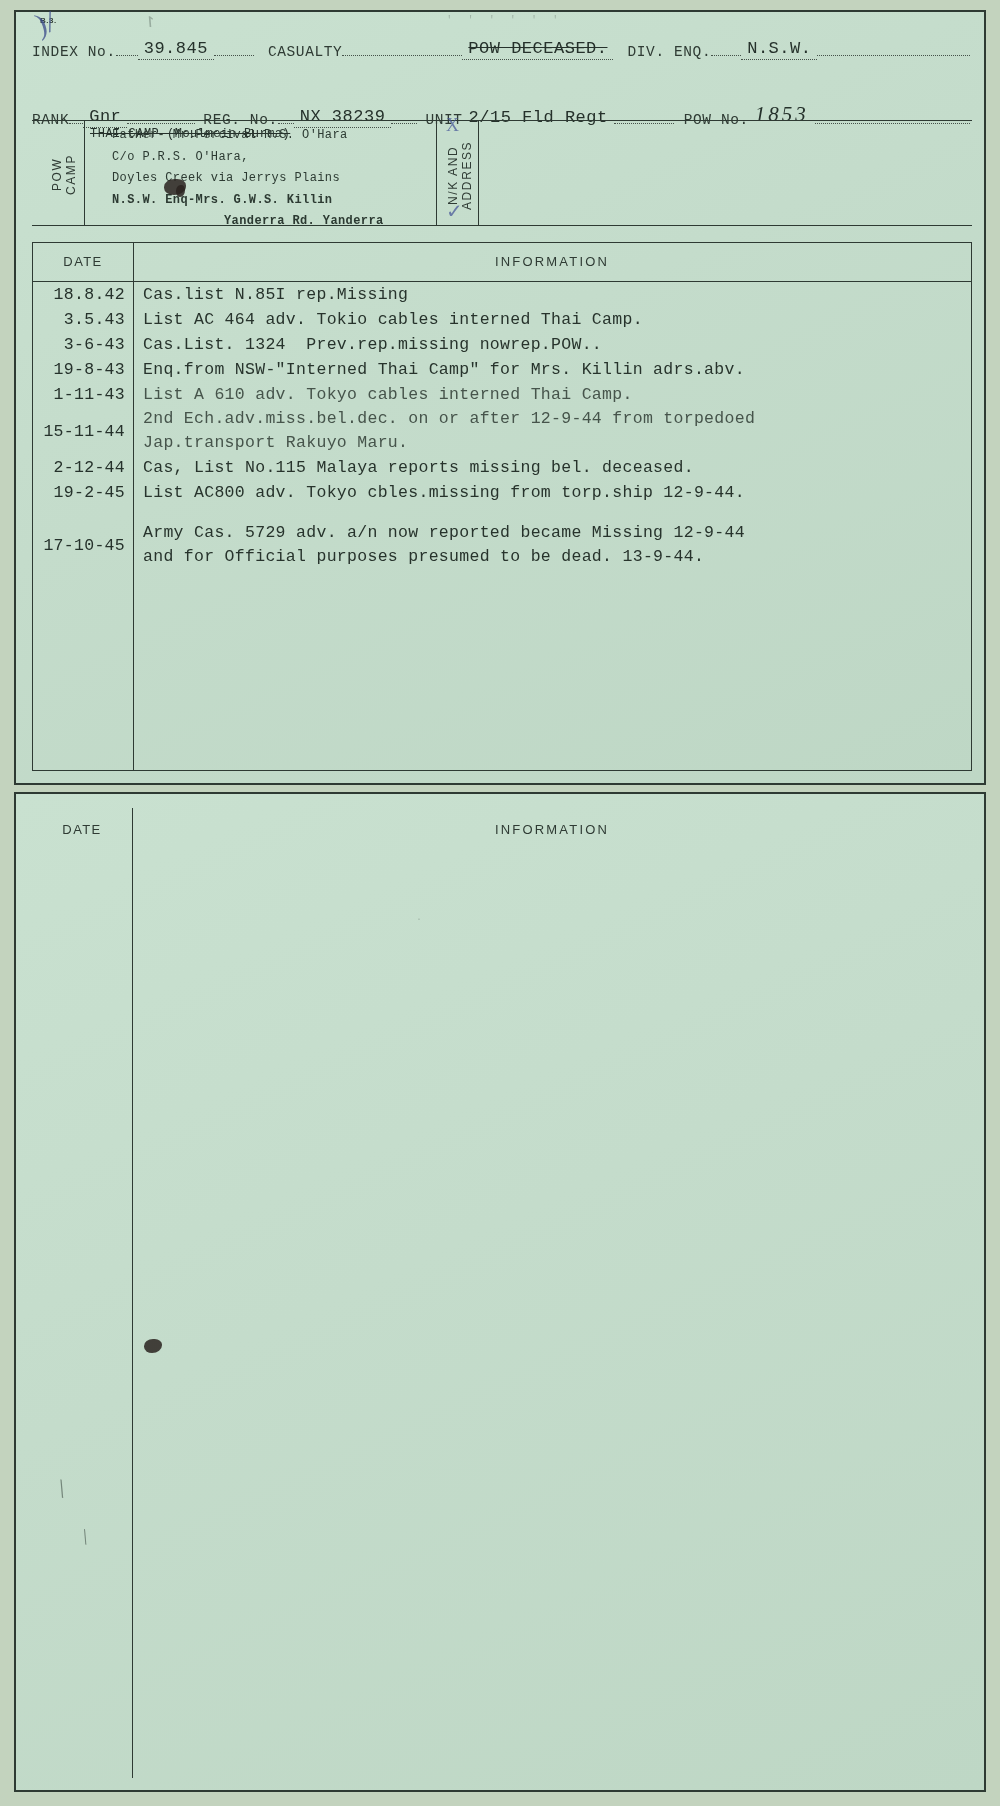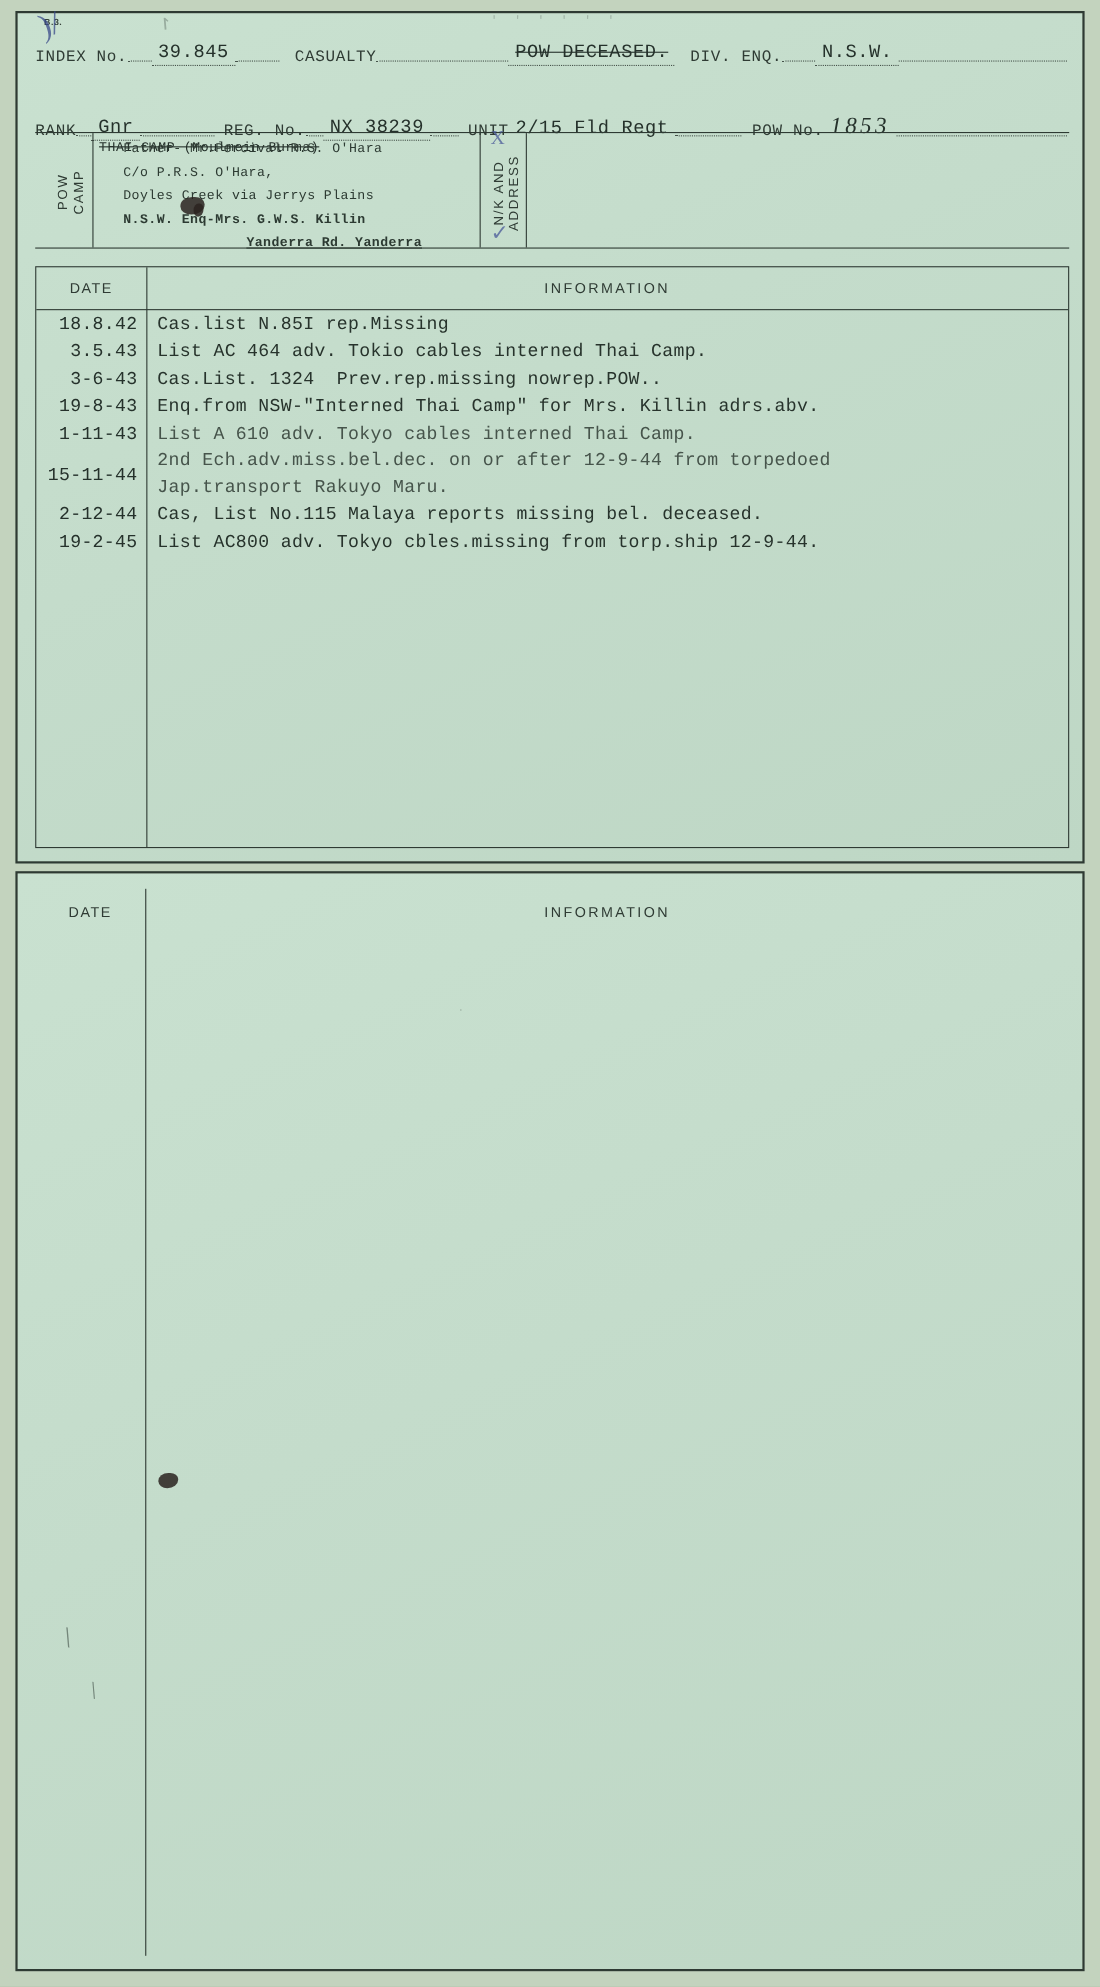--- a/index.html
+++ b/index.html
@@ -332,20 +332,25 @@
 Jap.transport Rakuyo Maru.</div>
           </div>
           <div class="row">
             <div class="r-date">2-12-44</div>
             <div class="r-info">Cas, List No.115 Malaya reports missing bel. deceased.</div>
           </div>
           <div class="row">
             <div class="r-date">19-2-45</div>
             <div class="r-info">List AC800 adv. Tokyo cbles.missing from torp.ship 12-9-44.</div>
           </div>
+          <div class="row gap">
+            <div class="r-date">17-10-45</div>
+            <div class="r-info">Army Cas. 5729 adv. a/n now reported became Missing 12-9-44
+and for Official purposes presumed to be dead. 13-9-44.</div>
+          </div>
         </div>
     </div>
   </div>
 
   <div class="card" id="card-back">
     <div class="tbl-back">
       <div class="colline2"></div>
       <div class="back-th-date">DATE</div>
       <div class="back-th-info">INFORMATION</div>
     </div>

